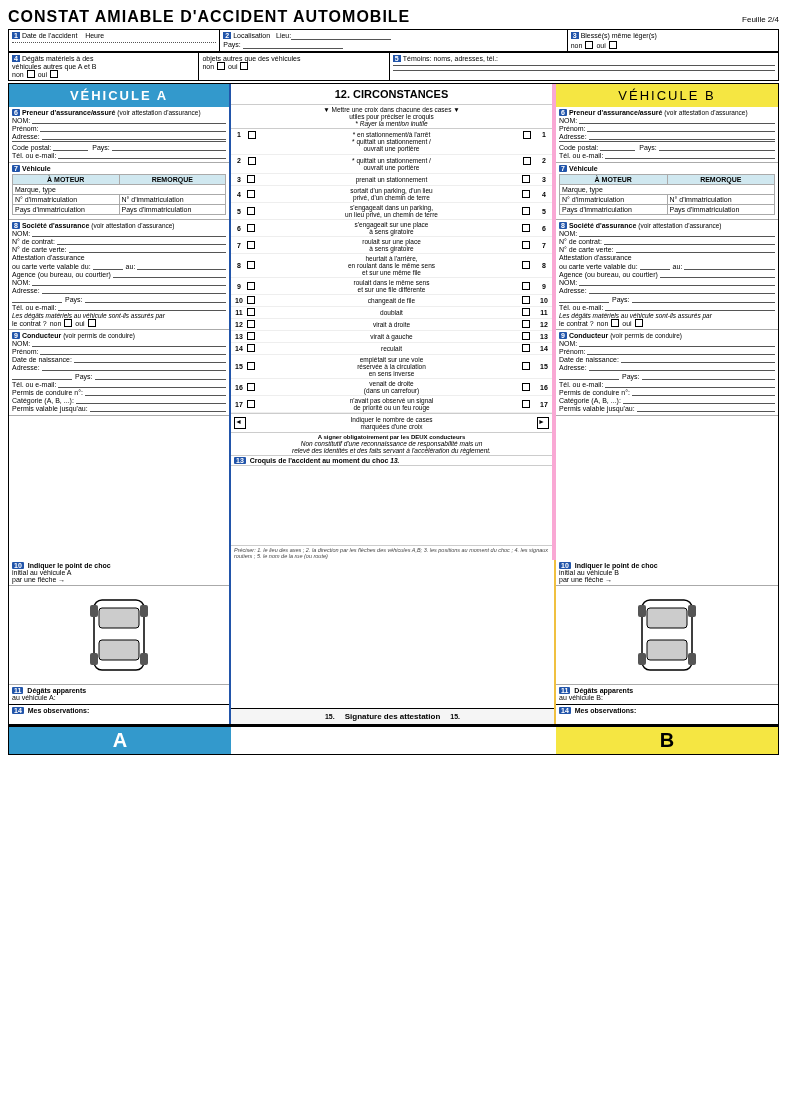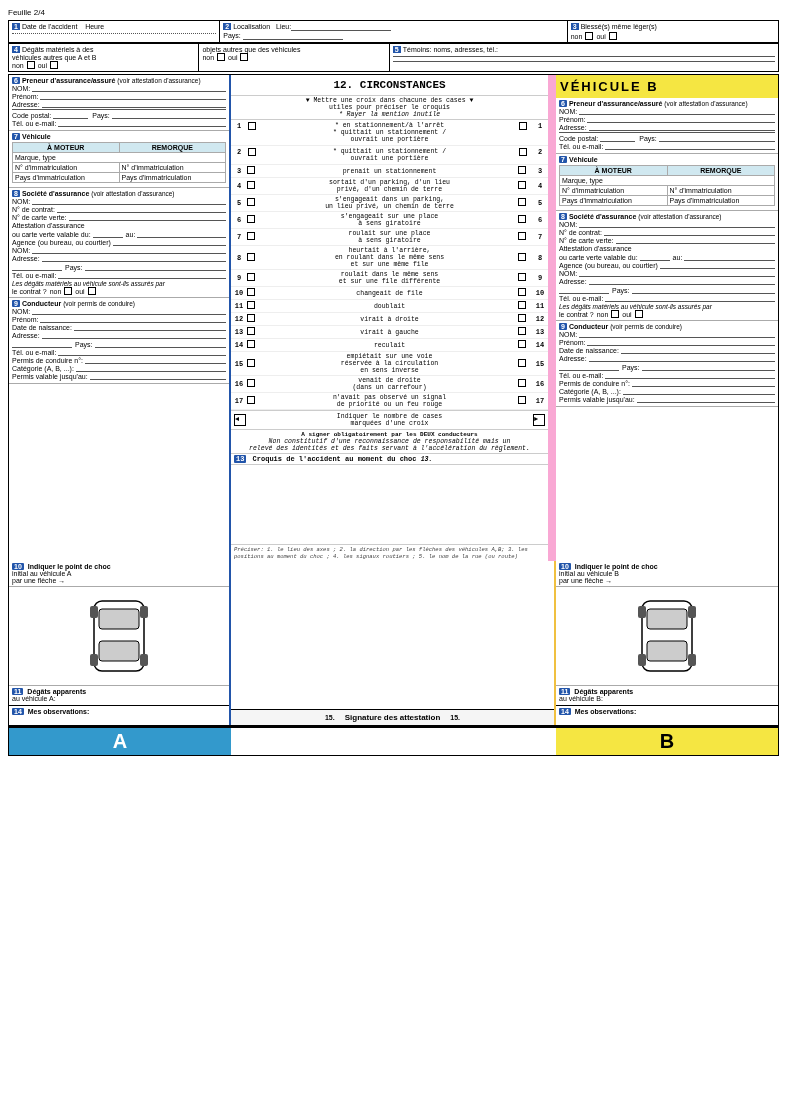--- a/index.html
+++ b/index.html
@@ -40,22 +40,23 @@
       color: #fff;
       font-weight: bold;
       font-size: 13px;
       text-align: center;
       padding: 4px;
       letter-spacing: 2px;
     }
     .vehicle-header-b {
       background: #f5e642;
       color: #000;
-      font-weight: bold;
+      font-weight: normal;
       font-size: 13px;
+      text-align: center;
       padding: 4px;
       letter-spacing: 2px;
     }
     .circ-header {
       background: #fff;
       font-weight: bold;
       font-size: 11px;
       text-align: center;
       padding: 4px;
       border-bottom: 1px solid #ccc;
@@ -117,20 +118,21 @@
       height: 12px;
       border: 1px solid #000;
       display: inline-block;
       vertical-align: middle;
     }
   </style>
 </head>
 <body>
 
 <div style="display:flex; justify-content:space-between; align-items:baseline; margin-bottom:3px;">
+  <span class="main-title">CONSTAT AMIABLE D'ACCIDENT AUTOMOBILE</span>
   <span style="font-size:8px;">Feuille 2/4</span>
 </div>
 
 <div style="border:1px solid #000; margin-bottom:0;">
   <div style="display:flex; border-bottom:1px solid #000;">
 
     <div style="border-right:1px solid #000; padding:2px 3px; flex:1.2;">
       <div style="font-size:7px;"><span class="cell-num">1</span><span>Date de l'accident</span> &nbsp;&nbsp; <span style="font-size:7px;">Heure</span></div>
       <div style="border-bottom:1px dotted #555; margin-top:3px; width:100%;"></div>
     </div>
@@ -175,20 +177,21 @@
   <div style="padding:2px 3px; flex:2.5;">
     <div style="font-size:7px;"><span class="cell-num">5</span><span>Témoins: noms, adresses, tél.:</span></div>
     <div style="border-bottom:1px solid #555; margin-top:3px; width:100%;"></div>
     <div style="border-bottom:1px solid #555; margin-top:4px; width:100%;"></div>
   </div>
 </div>
 
 <div style="display:flex; border:1px solid #000; border-bottom:none;">
 
   <div style="width:222px; min-width:222px; border-right:2px solid #2255aa;">
+    <div class="vehicle-header-a">VÉHICULE A</div>
 
     <div class="section">
       <div style="font-size:7px;"><span class="section-num">6</span><span class="bold">Preneur d'assurance/assuré</span> <span style="font-size:6.5px;">(voir attestation d'assurance)</span></div>
       <div class="field-row">
           <span class="field-label">NOM:</span>
           <span class="field-line"></span>
         </div>
       <div class="field-row">
           <span class="field-label">Prénom:</span>
           <span class="field-line"></span>
@@ -320,21 +323,21 @@
           <span class="field-label">Catégorie (A, B, ...):</span>
           <span class="field-line"></span>
         </div>
       <div class="field-row">
           <span class="field-label">Permis valable jusqu'au:</span>
           <span class="field-line"></span>
         </div>
     </div>
   </div>
 
-  <div style="flex:1; border-right:8px solid #f9a8d4; display:flex; flex-direction:column;font-family:Liberation Mono, monospace;">
+  <div style="flex:1; border-right:4px solid #f9a8d4; display:flex; flex-direction:column;">
     <div class="circ-header">12. CIRCONSTANCES</div>
 
     <div style="font-size:6.5px; padding:1px 4px; border-bottom:1px solid #ccc; text-align:center;">
       <div>▼ Mettre une croix dans chacune des cases ▼</div>
       <div>utiles pour préciser le croquis</div>
       <div class="italic-note">* Rayer la mention inutile</div>
     </div>
 
     <div style="display:flex; align-items:stretch; border-bottom:1px solid #eee; font-size:7px;">
       <div style="width:16px; text-align:center; padding-top:2px; font-weight:bold;">1</div>

